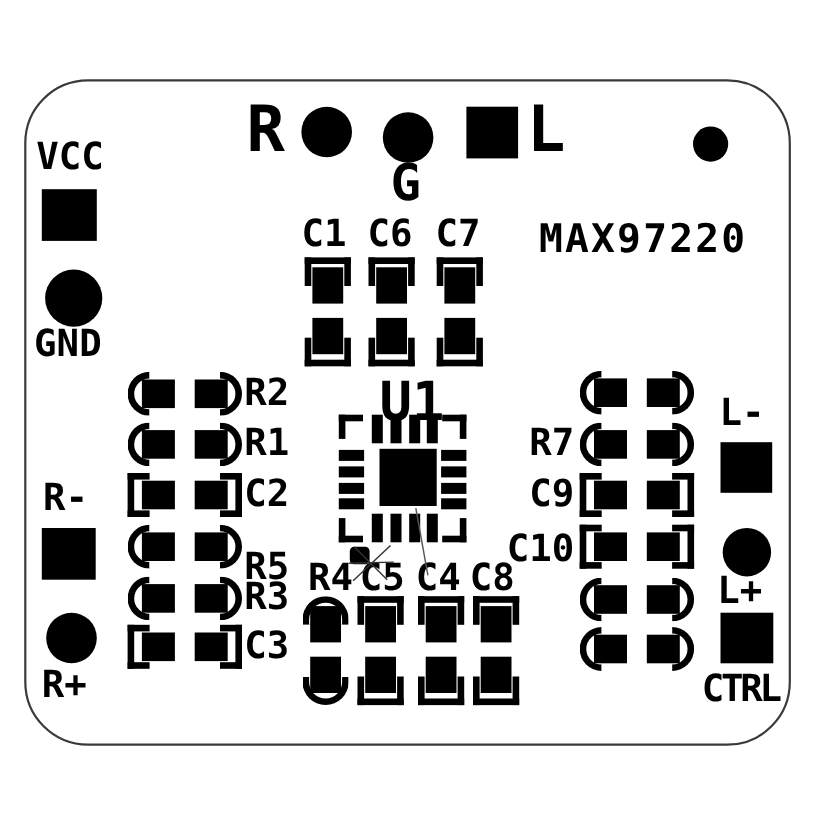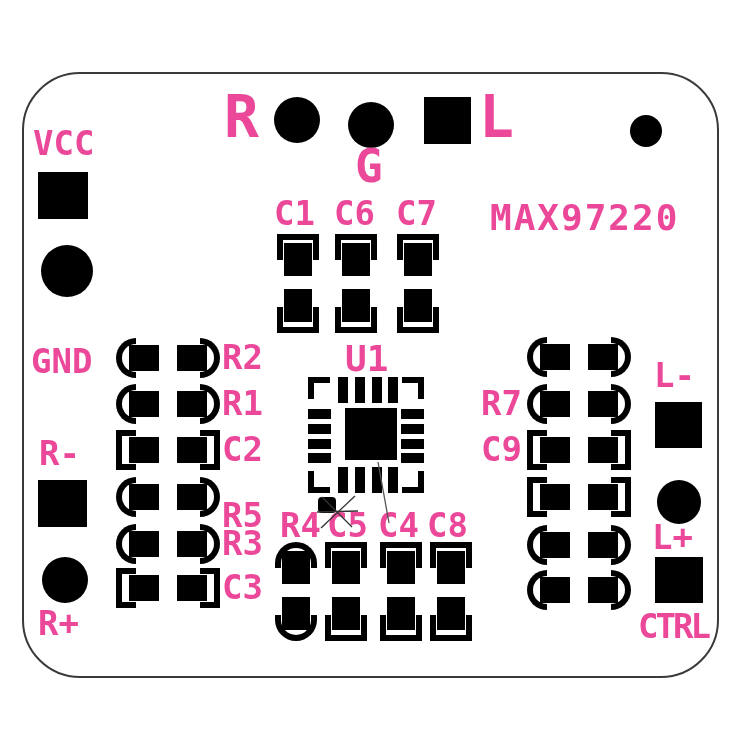--- a/index.html
+++ b/index.html
@@ -1,25 +1,25 @@
 <!DOCTYPE html>
 <html><head>
 <meta charset="utf-8">
 <style>
   html,body{margin:0;padding:0;background:#fff;}
   .stage{position:relative;width:750px;height:750px;background:#fff;overflow:hidden;
          font-family:"DejaVu Sans Mono",monospace;}
   .board{position:absolute;left:22px;top:72px;width:697px;height:606px;
          border:2px solid #3a3a3a;border-radius:58px;box-sizing:border-box;background:#fff;}
-  .lbl{position:absolute;font-weight:bold;font-size:34px;line-height:1;color:#ec4899;
+  .lbl{position:absolute;font-weight:bold;font-size:34px;line-height:1;color:#000000;
        letter-spacing:0;white-space:pre;}
   .big{font-size:58px;}
   .glbl{font-size:46px;}
   .pn{font-size:36px;letter-spacing:2px;}
-  .u1{font-size:36px;}
+  .u1{font-size:49px;}
   .tight{letter-spacing:-3px;}
   .rlbl{width:84px;text-align:right;}
   .dot{position:absolute;background:#000;border-radius:50%;}
   .sq{position:absolute;background:#000;}
   
   .fph{position:absolute;width:104px;height:40px;}
   .fph .bl{position:absolute;left:0;top:0;width:20px;height:40px;border:6px solid #000;
            border-right:none;box-sizing:border-box;}
   .fph .br{position:absolute;right:0;top:0;width:20px;height:40px;border:6px solid #000;
            border-left:none;box-sizing:border-box;}
@@ -64,21 +64,21 @@
   <div class="dot" style="left:274px;top:97px;width:46px;height:46px;"></div>
   <div class="dot" style="left:348px;top:102px;width:46px;height:46px;"></div>
   <div class="sq" style="left:424px;top:97px;width:47px;height:47px;"></div>
   <div class="lbl big" style="left:479px;top:88px;">L</div>
   <div class="lbl glbl" style="left:355px;top:143px;">G</div>
   <div class="dot" style="left:630px;top:115px;width:32px;height:32px;"></div>
 
   <div class="lbl" style="left:33px;top:126px;">VCC</div>
   <div class="sq" style="left:38px;top:172px;width:50px;height:47px;"></div>
   <div class="dot" style="left:41px;top:245px;width:52px;height:52px;"></div>
-  <div class="lbl" style="left:31px;top:296px;margin-top:48px;">GND</div>
+  <div class="lbl" style="left:31px;top:296px;">GND</div>
   <div class="lbl" style="left:39px;top:436px;">R-</div>
   <div class="sq" style="left:38px;top:480px;width:49px;height:47px;"></div>
   <div class="dot" style="left:42px;top:557px;width:46px;height:46px;"></div>
   <div class="lbl" style="left:38px;top:606px;">R+</div>
 
   <div class="lbl" style="left:654px;top:358px;">L-</div>
   <div class="sq" style="left:655px;top:402px;width:47px;height:46px;"></div>
   <div class="dot" style="left:657px;top:480px;width:44px;height:44px;"></div>
   <div class="lbl" style="left:652px;top:520px;">L+</div>
   <div class="sq" style="left:655px;top:557px;width:48px;height:46px;"></div>
@@ -189,20 +189,21 @@
       <span class="pad p2"></span>
       <span class="br"></span>
     </div>
   <div class="lbl rlbl" style="left:438px;top:432px;">C9</div>
   <div class="fph" style="left:527px;top:430px;">
       <span class="bl"></span>
       <span class="pad p1"></span>
       <span class="pad p2"></span>
       <span class="br"></span>
     </div>
+  <div class="lbl rlbl" style="left:438px;top:482px;">C10</div>
   <div class="fph" style="left:527px;top:477px;">
       <span class="bl"></span>
       <span class="pad p1"></span>
       <span class="pad p2"></span>
       <span class="br"></span>
     </div>
   <div class="fph res" style="left:527px;top:525px;">
       <span class="bl"></span>
       <span class="pad p1"></span>
       <span class="pad p2"></span>

